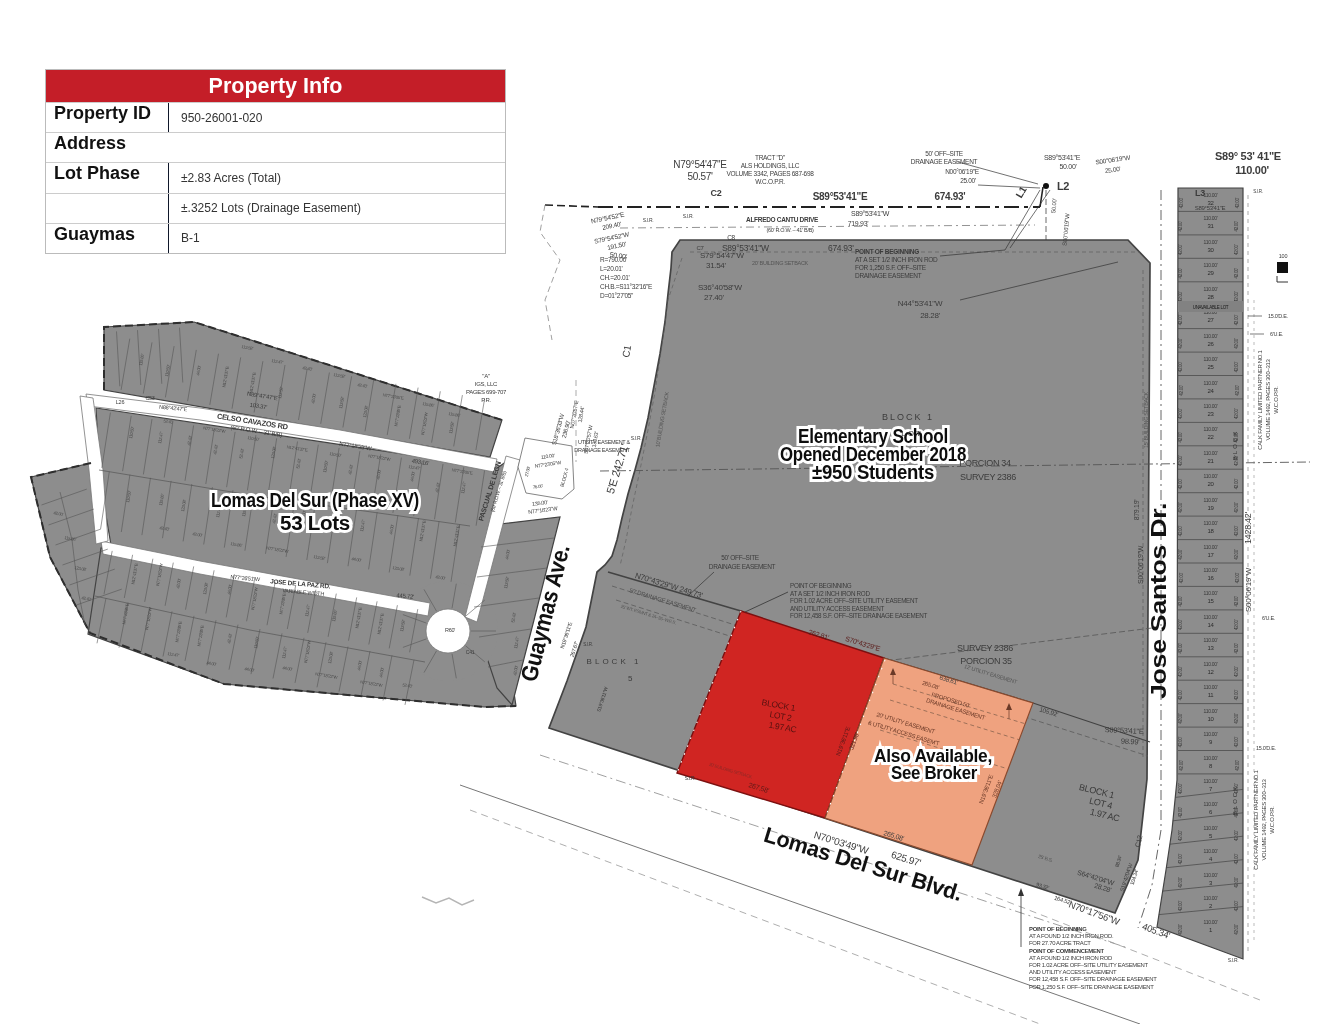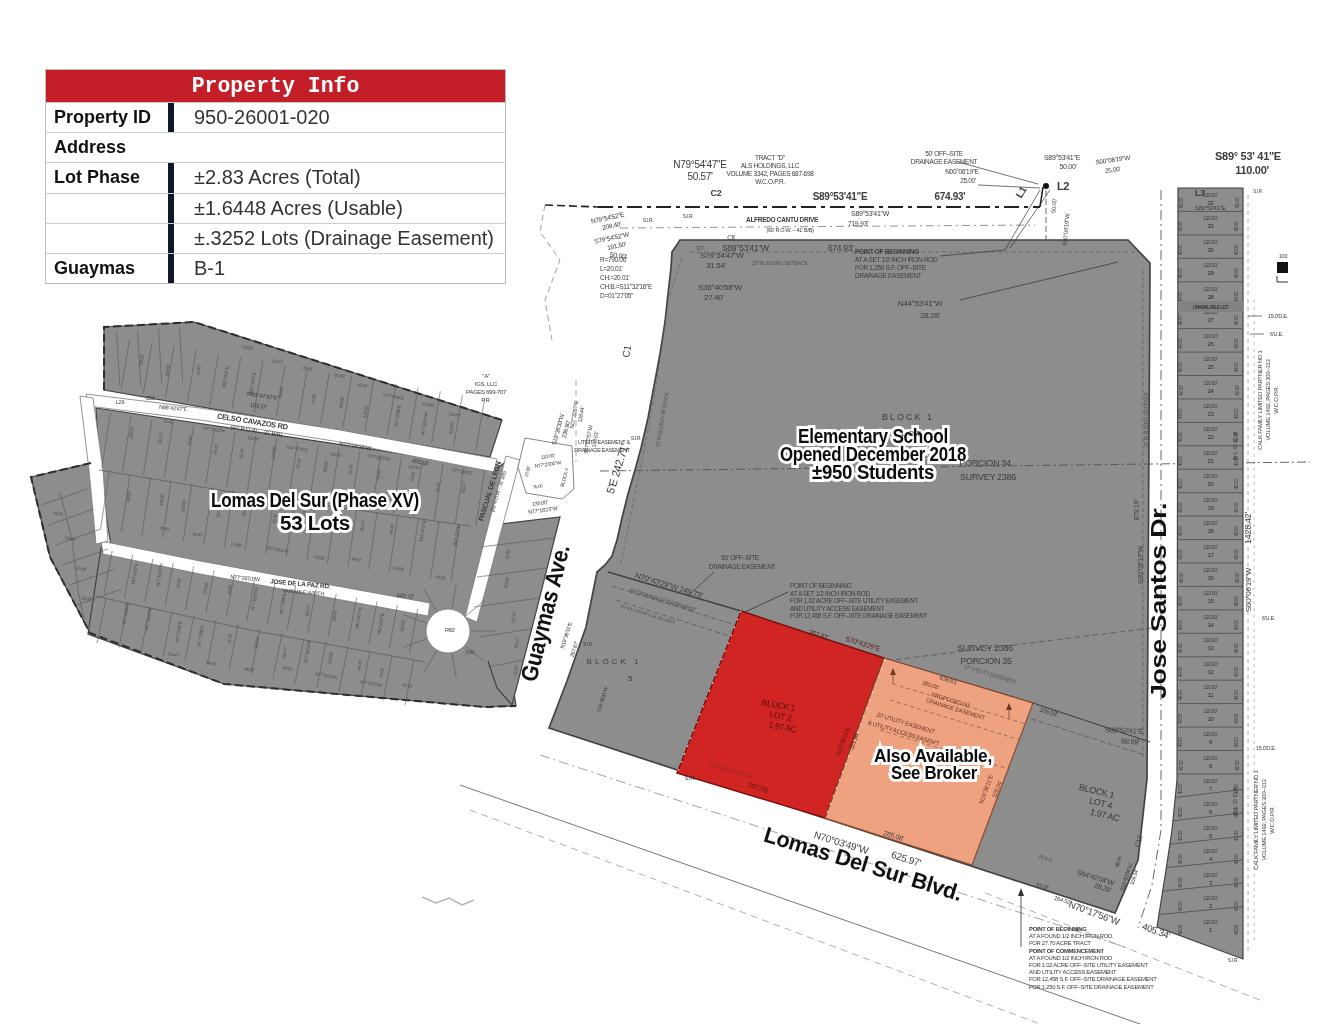--- a/index.html
+++ b/index.html
@@ -1,21 +1,21 @@
 <!DOCTYPE html>
 <html><head><meta charset="utf-8">
 <style>
 html,body{margin:0;padding:0;background:#fff;width:1325px;height:1024px;overflow:hidden;}
 body{font-family:"Liberation Sans", sans-serif;position:relative;}
 #map{position:absolute;left:0;top:0;}
 #ptable{position:absolute;left:45px;top:69px;width:459px;background:#fff;border:1px solid #bbb;z-index:5;}
-.thead{background:#c41e28;color:#fff;font-weight:bold;font-size:21.5px;text-align:center;height:32px;line-height:32px;font-family:Liberation Mono, monospace;}
-.trow{display:flex;height:29.2px;border-top:1px solid #ccc;align-items:center;}
+.thead{background:#c41e28;color:#fff;font-weight:bold;font-size:21.5px;text-align:center;height:32px;line-height:32px;}
+.trow{display:flex;height:29.2px;border-top:1px solid #ccc;align-items:flex-start;}
 .tl{width:114px;padding-left:8px;font-weight:bold;font-size:18px;color:#111;}
-.tv{flex:1;border-left:6px solid #0f172a;padding-left:20px;font-size:20px;color:#333;height:100%;display:flex;align-items:center;}
+.tv{flex:1;border-left:1px solid #0f172a;padding-left:12px;font-size:12px;color:#333;height:100%;display:flex;align-items:center;}
 </style></head>
 <body>
 
 <div id="map">
 <svg width="1325" height="1024" viewBox="0 0 1325 1024" font-family="Liberation Sans, sans-serif" letter-spacing="-0.3">
 <rect width="1325" height="1024" fill="#ffffff"></rect>
 
 <polygon points="680.0,240.0 1128.0,240.0 1150.0,263.0 1147.0,779.0 1138.0,860.0 1115.0,913.0 549.0,728.0 567.0,681.0 586.0,627.0 597.0,572.0 605.0,565.0 612.0,556.0 617.0,540.0 622.0,518.0 628.0,494.0 635.0,470.0 641.0,448.0 648.0,418.0 654.0,386.0 660.0,354.0 665.0,322.0 668.0,294.0 671.0,268.0 672.0,252.0" fill="#8d8d8d" stroke="#434343" stroke-width="1.7"></polygon>
 
 <line x1="608.0" y1="572.0" x2="741.0" y2="611.0" stroke="#434343" stroke-width="1.6"></line>
@@ -837,24 +837,20 @@
 
   <div class="trow">
       <div class="tl">Address</div>
     </div>
 
   <div class="trow">
       <div class="tl">Lot Phase</div>
       <div class="tv">±2.83 Acres (Total)</div>
     </div>
 
-  <div class="trow">
-      <div class="tl"></div>
-      <div class="tv">±1.6448 Acres (Usable)</div>
-    </div>
 
   <div class="trow">
       <div class="tl"></div>
       <div class="tv">±.3252 Lots (Drainage Easement)</div>
     </div>
 
   <div class="trow">
       <div class="tl">Guaymas</div>
       <div class="tv">B-1</div>
     </div>

